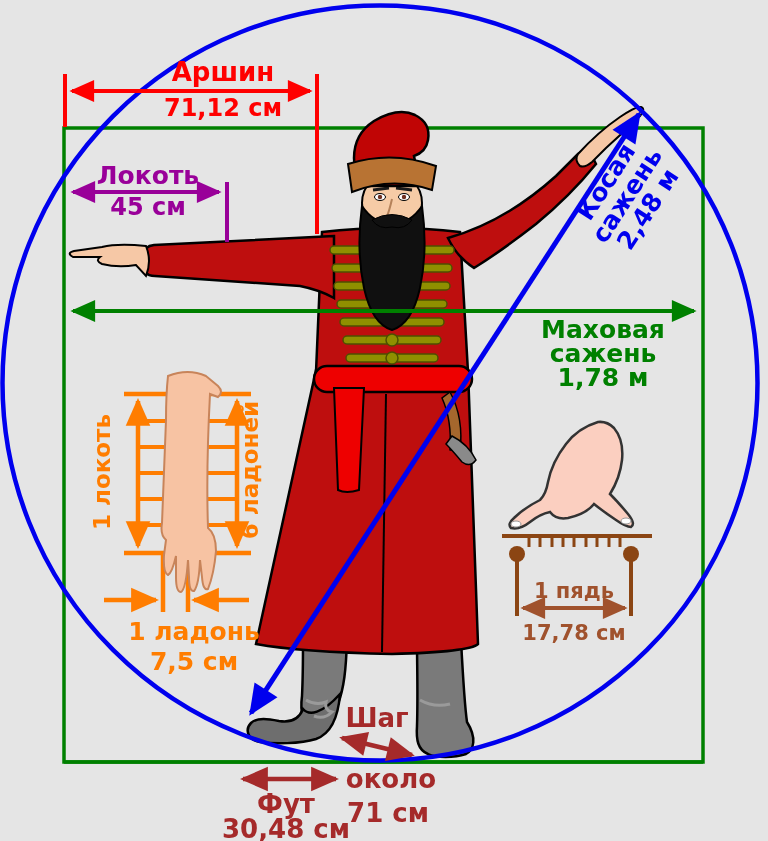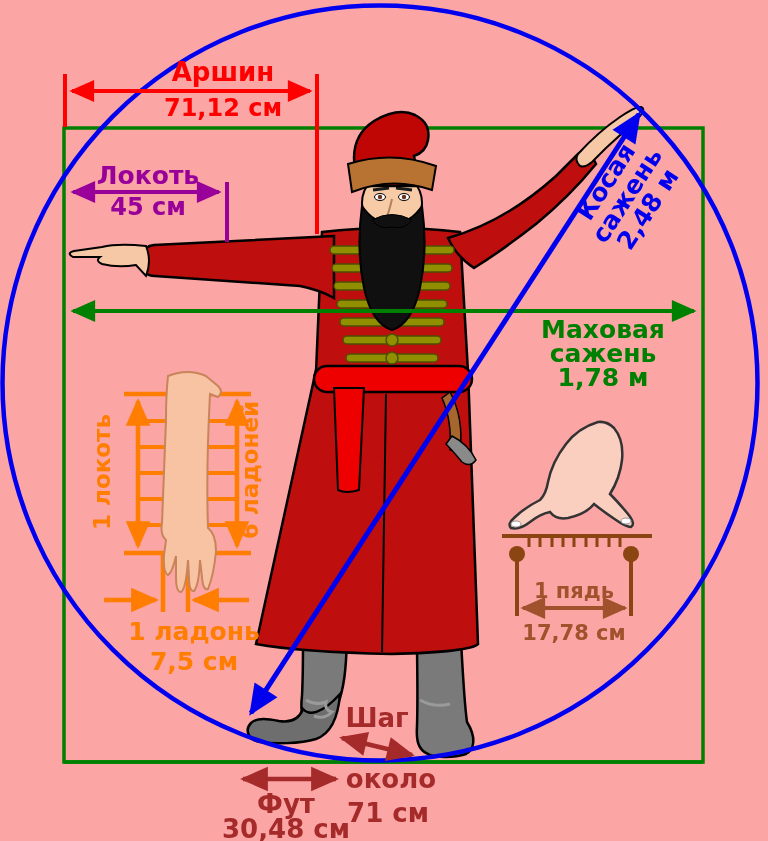--- a/index.html
+++ b/index.html
@@ -1,16 +1,16 @@
 <!DOCTYPE html>
 <html><head>
 <meta charset="utf-8">
 <style>
   html,body{margin:0;padding:0;background:#000;}
-  #stage{position:relative;width:768px;height:841px;background:#fca5a5;overflow:hidden;}
+  #stage{position:relative;width:768px;height:841px;background:#e5e5e5;overflow:hidden;}
   svg{display:block;}
   text{font-family:"DejaVu Sans","Liberation Sans",sans-serif;font-weight:bold;}
   .t-red{fill:#FF0000;}
   .t-purple{fill:#990099;}
   .t-green{fill:#008000;}
   .t-blue{fill:#0000EE;}
   .t-orange{fill:#FF7D00;}
   .t-brown{fill:#A0522D;}
   .t-dred{fill:#A52A2A;}
   .s-red{stroke:#FF0000;}

